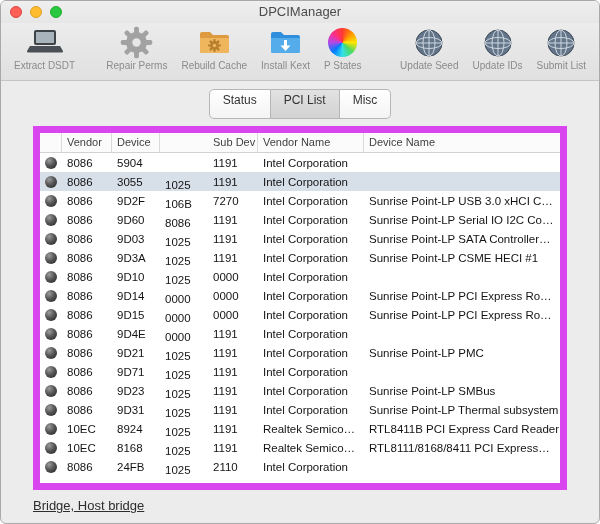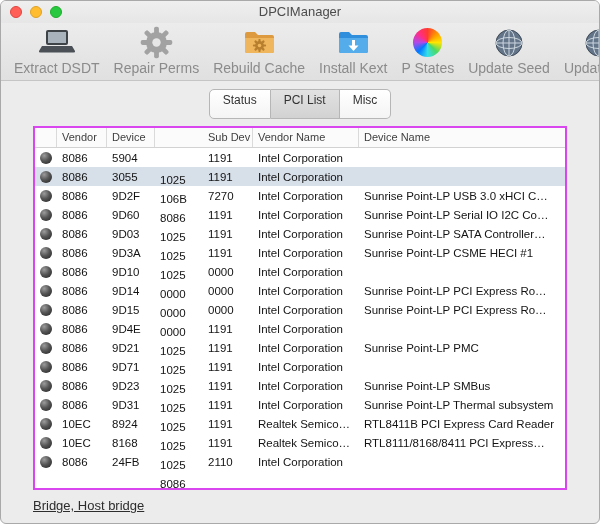--- a/index.html
+++ b/index.html
@@ -19,35 +19,35 @@
   .light.red    { background:#ff5f57; border:1px solid #e0443e; }
   .light.yellow { background:#febc2e; border:1px solid #dea123; }
   .light.green  { background:#28c840; border:1px solid #1dad2b; }
   
   .toolbar {
     height:58px; padding:2px 6px 0; display:flex; align-items:flex-start;
     background:linear-gradient(#ececec,#e0e0e0); border-bottom:1px solid #c5c5c5;
   }
   .tb-item { display:flex; flex-direction:column; align-items:center; padding:0 7px; }
   .tb-icon { height:35px; display:flex; align-items:center; justify-content:center; }
-  .tb-label { font-size:14px; color:#8b8b8b; white-space:nowrap; }
+  .tb-label { font-size:10px; color:#8b8b8b; white-space:nowrap; }
   .sp-small { flex:0.7; }
   .sp-big { flex:1; }
   .colorwheel { width:29px; height:29px; border-radius:50%;
     background:conic-gradient(#ff3b30,#ff9500,#ffe500,#4cd964,#34e0e8,#007aff,#b049e8,#ff2d86,#ff3b30); }
   
   .content { padding:6px 32px 0; }
   .tabs { display:flex; justify-content:center; margin:2px 0 7px; }
   .seg { padding:0 13px; height:30px; line-height:20px; font-size:12px; color:#333;
     background:linear-gradient(#ffffff,#f4f4f4); border:1px solid #b6b6b6; border-left-width:0; }
   .seg:first-child { border-left-width:1px; border-radius:5px 0 0 5px; }
   .seg:last-child { border-radius:0 5px 5px 0; }
   .seg.selected { background:linear-gradient(#e2e2e2,#d2d2d2); }
   
-  .tableBox { border:2px solid #d946ef; background:#ffffff; height:364px; overflow:hidden; }
+  .tableBox { border:7px solid #d946ef; background:#ffffff; height:364px; overflow:hidden; }
   .thead { display:flex; height:20px; background:#fbfbfb; border-bottom:1px solid #d2d2d2; }
   .hcell { font-size:11px; color:#3f3f3f; line-height:19px; padding-left:5px;
     border-right:1px solid #dadada; white-space:nowrap; overflow:hidden; }
   .hcell.c-dname { border-right:none; }
   .trow { display:flex; height:19px; align-items:center; }
   .trow.selected { background:#d7dfe9; }
   .cell { font-size:11.5px; color:#141414; padding-left:5px; white-space:nowrap; overflow:hidden; }
   .c-icon   { width:22px; display:flex; align-items:center; justify-content:center; padding-left:0; }
   .c-vendor { width:50px; }
   .c-device { width:48px; }

